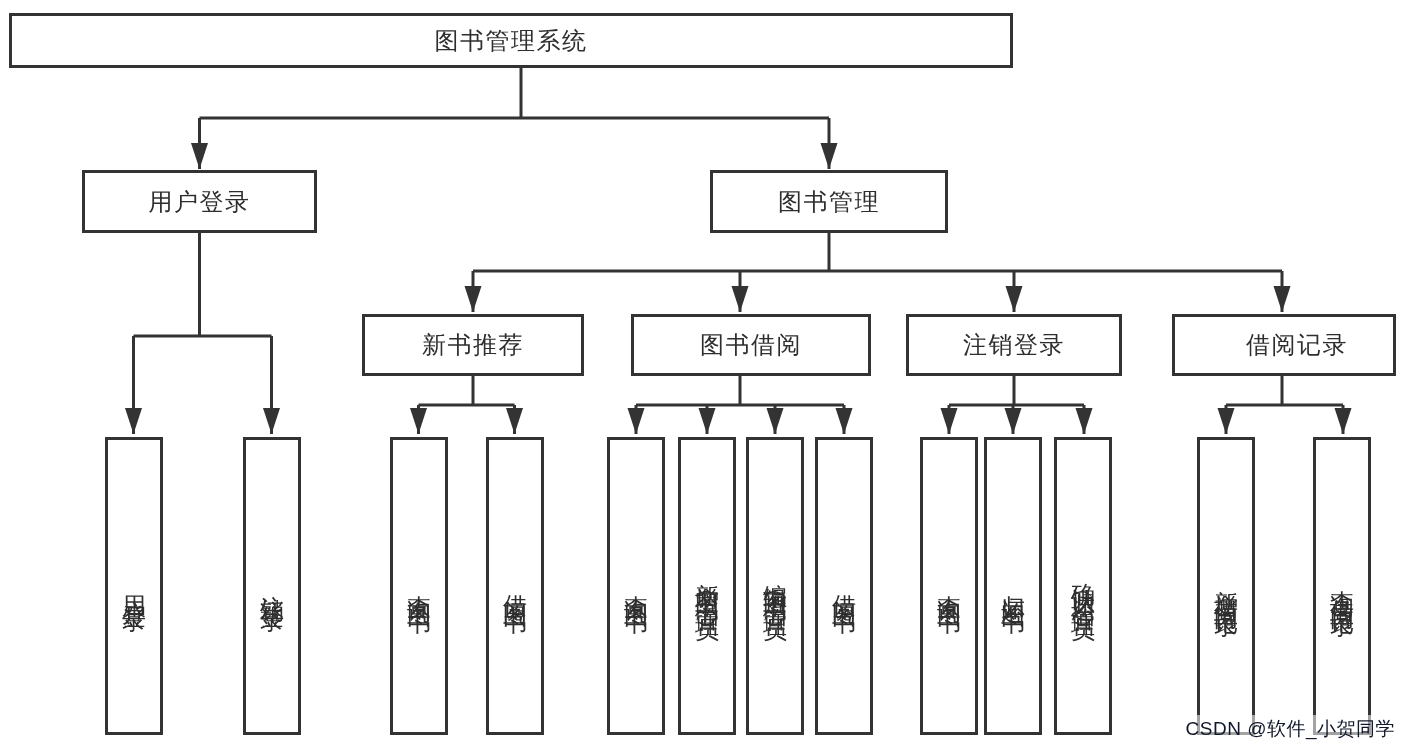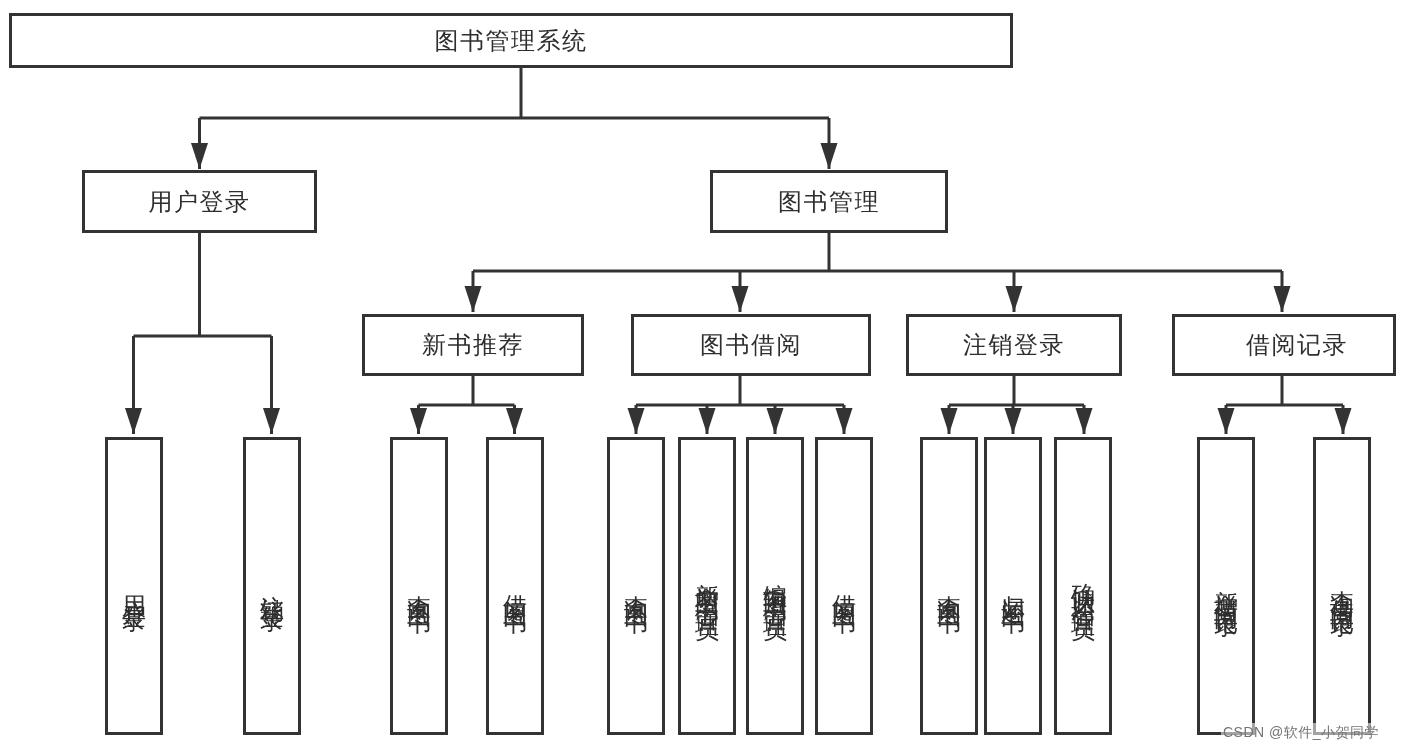--- a/index.html
+++ b/index.html
@@ -70,24 +70,24 @@
     writing-mode: vertical-rl;
     text-orientation: mixed;
     color: #2e2e2e;
     font-size: 24px;
     letter-spacing: 5px;
     line-height: 1;
     white-space: nowrap;
   }
   #watermark {
     position: absolute;
-    right: 24px;
+    right: 8px;
     bottom: 4px;
-    font-size: 14px;
-    color: #737373;
+    font-size: 19px;
+    color: #0f172a;
     background: rgba(255,255,255,0.55);
     padding: 1px 2px;
     letter-spacing: 0.5px;
     z-index: 5;
     white-space: nowrap;
   }
 </style>
 </head>
 <body>
 

